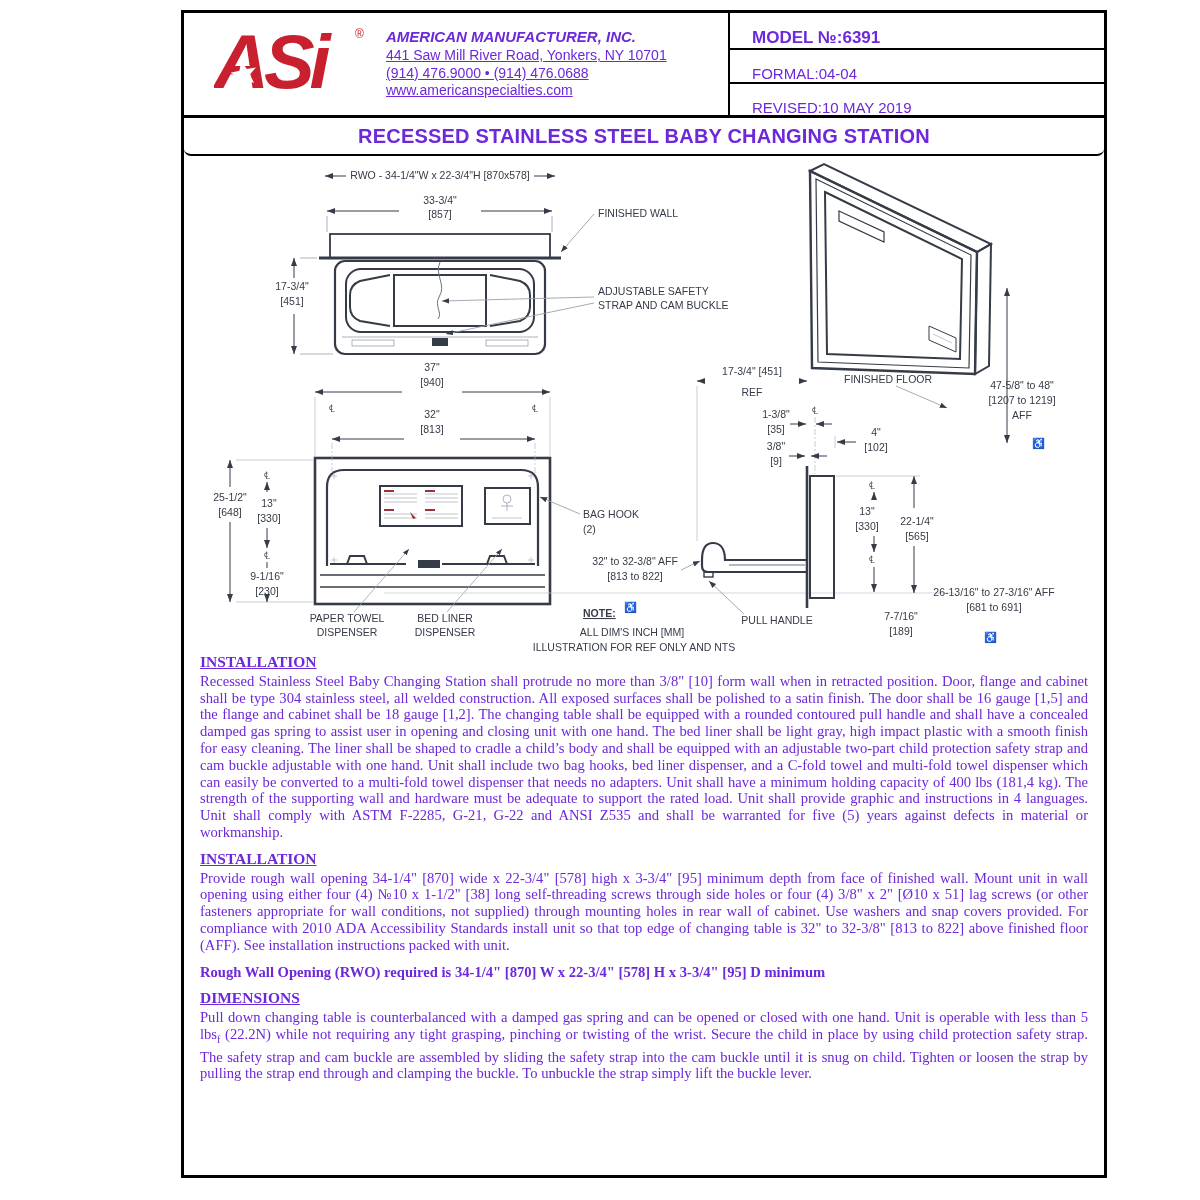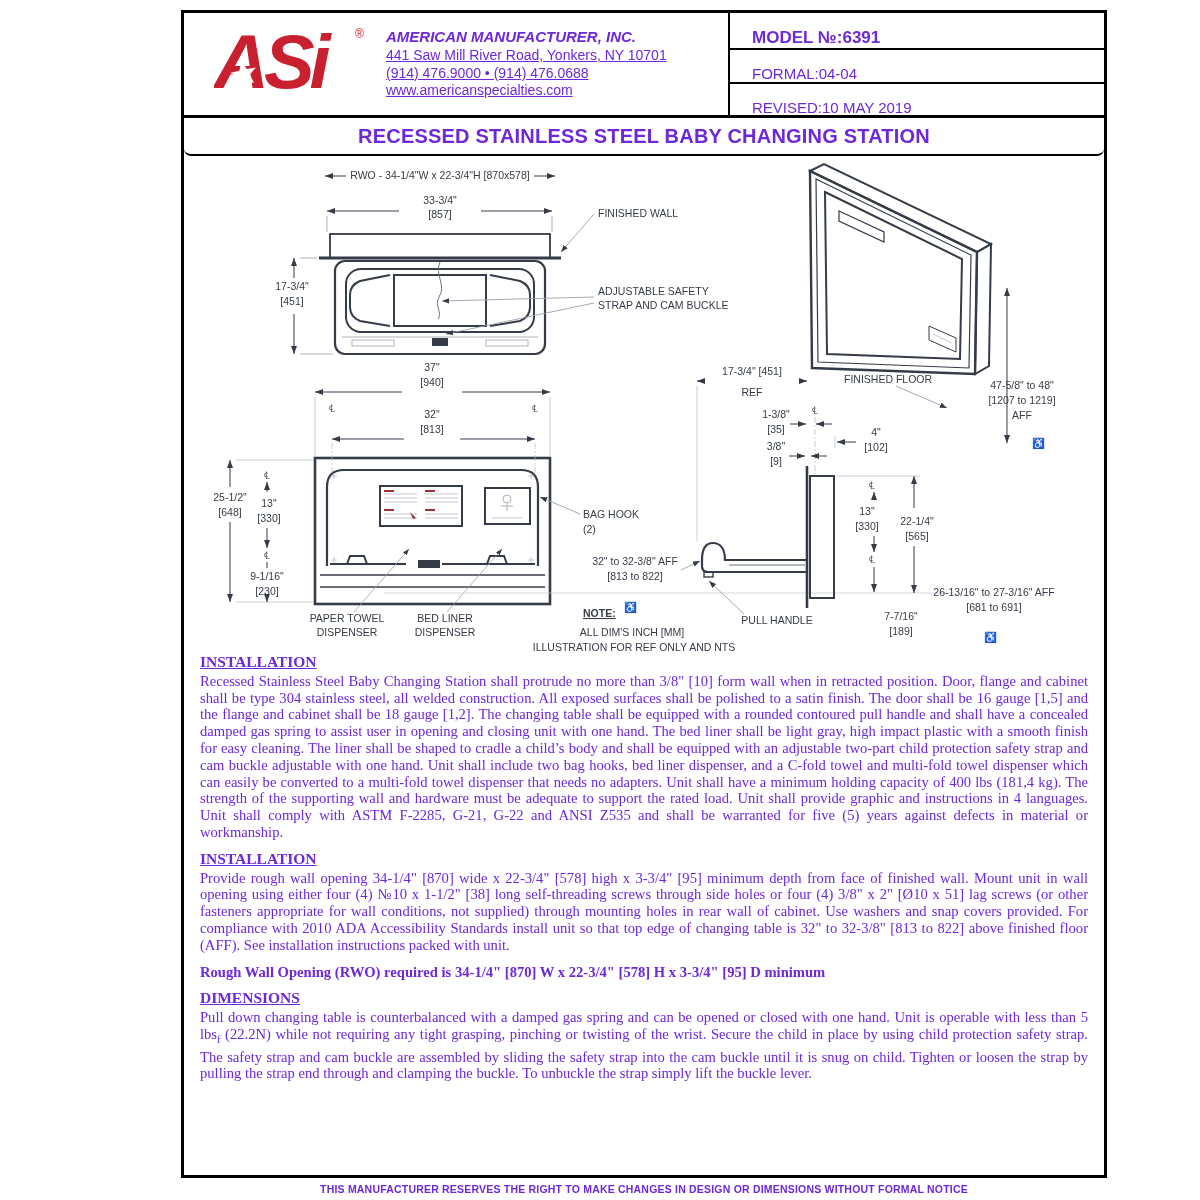--- a/index.html
+++ b/index.html
@@ -318,14 +318,13 @@
       <div class="sec-head">INSTALLATION</div>
       <p>Provide rough wall opening 34-1/4" [870] wide x 22-3/4" [578] high x 3-3/4" [95] minimum depth from face of finished wall.  Mount unit in wall opening using either four (4) №10 x 1-1/2" [38] long self-threading screws through side holes or four (4) 3/8" x 2" [Ø10 x 51] lag screws (or other fasteners appropriate for wall conditions, not supplied) through mounting holes in rear wall of cabinet.  Use washers and snap covers provided.  For compliance with 2010 ADA Accessibility Standards install unit so that top edge of changing table is 32" to 32-3/8" [813 to 822] above finished floor (AFF).  See installation instructions packed with unit.</p>
 
       <p class="stmt">Rough Wall Opening (RWO) required is 34-1/4" [870] W x 22-3/4" [578] H x 3-3/4" [95] D minimum</p>
 
       <div class="sec-head">DIMENSIONS</div>
       <p><span>Pull down changing table is counterbalanced with a damped gas spring and can be opened or closed with one hand.  Unit is operable with less than 5 lbs</span><sub>f</sub><span> (22.2N) while not requiring any tight grasping, pinching or twisting of the wrist.  Secure the child in place by using child protection safety strap.  The safety strap and cam buckle are assembled by sliding the safety strap into the cam buckle until it is snug on child. Tighten or loosen the strap by pulling the strap end through and clamping the buckle.  To unbuckle the strap simply lift the buckle lever.</span></p>
     </div>
   </div>
 
-  <div class="footer-note">THIS MANUFACTURER RESERVES THE RIGHT TO MAKE CHANGES IN DESIGN OR DIMENSIONS WITHOUT FORMAL NOTICE</div>
 </div>
 
 </body></html>

